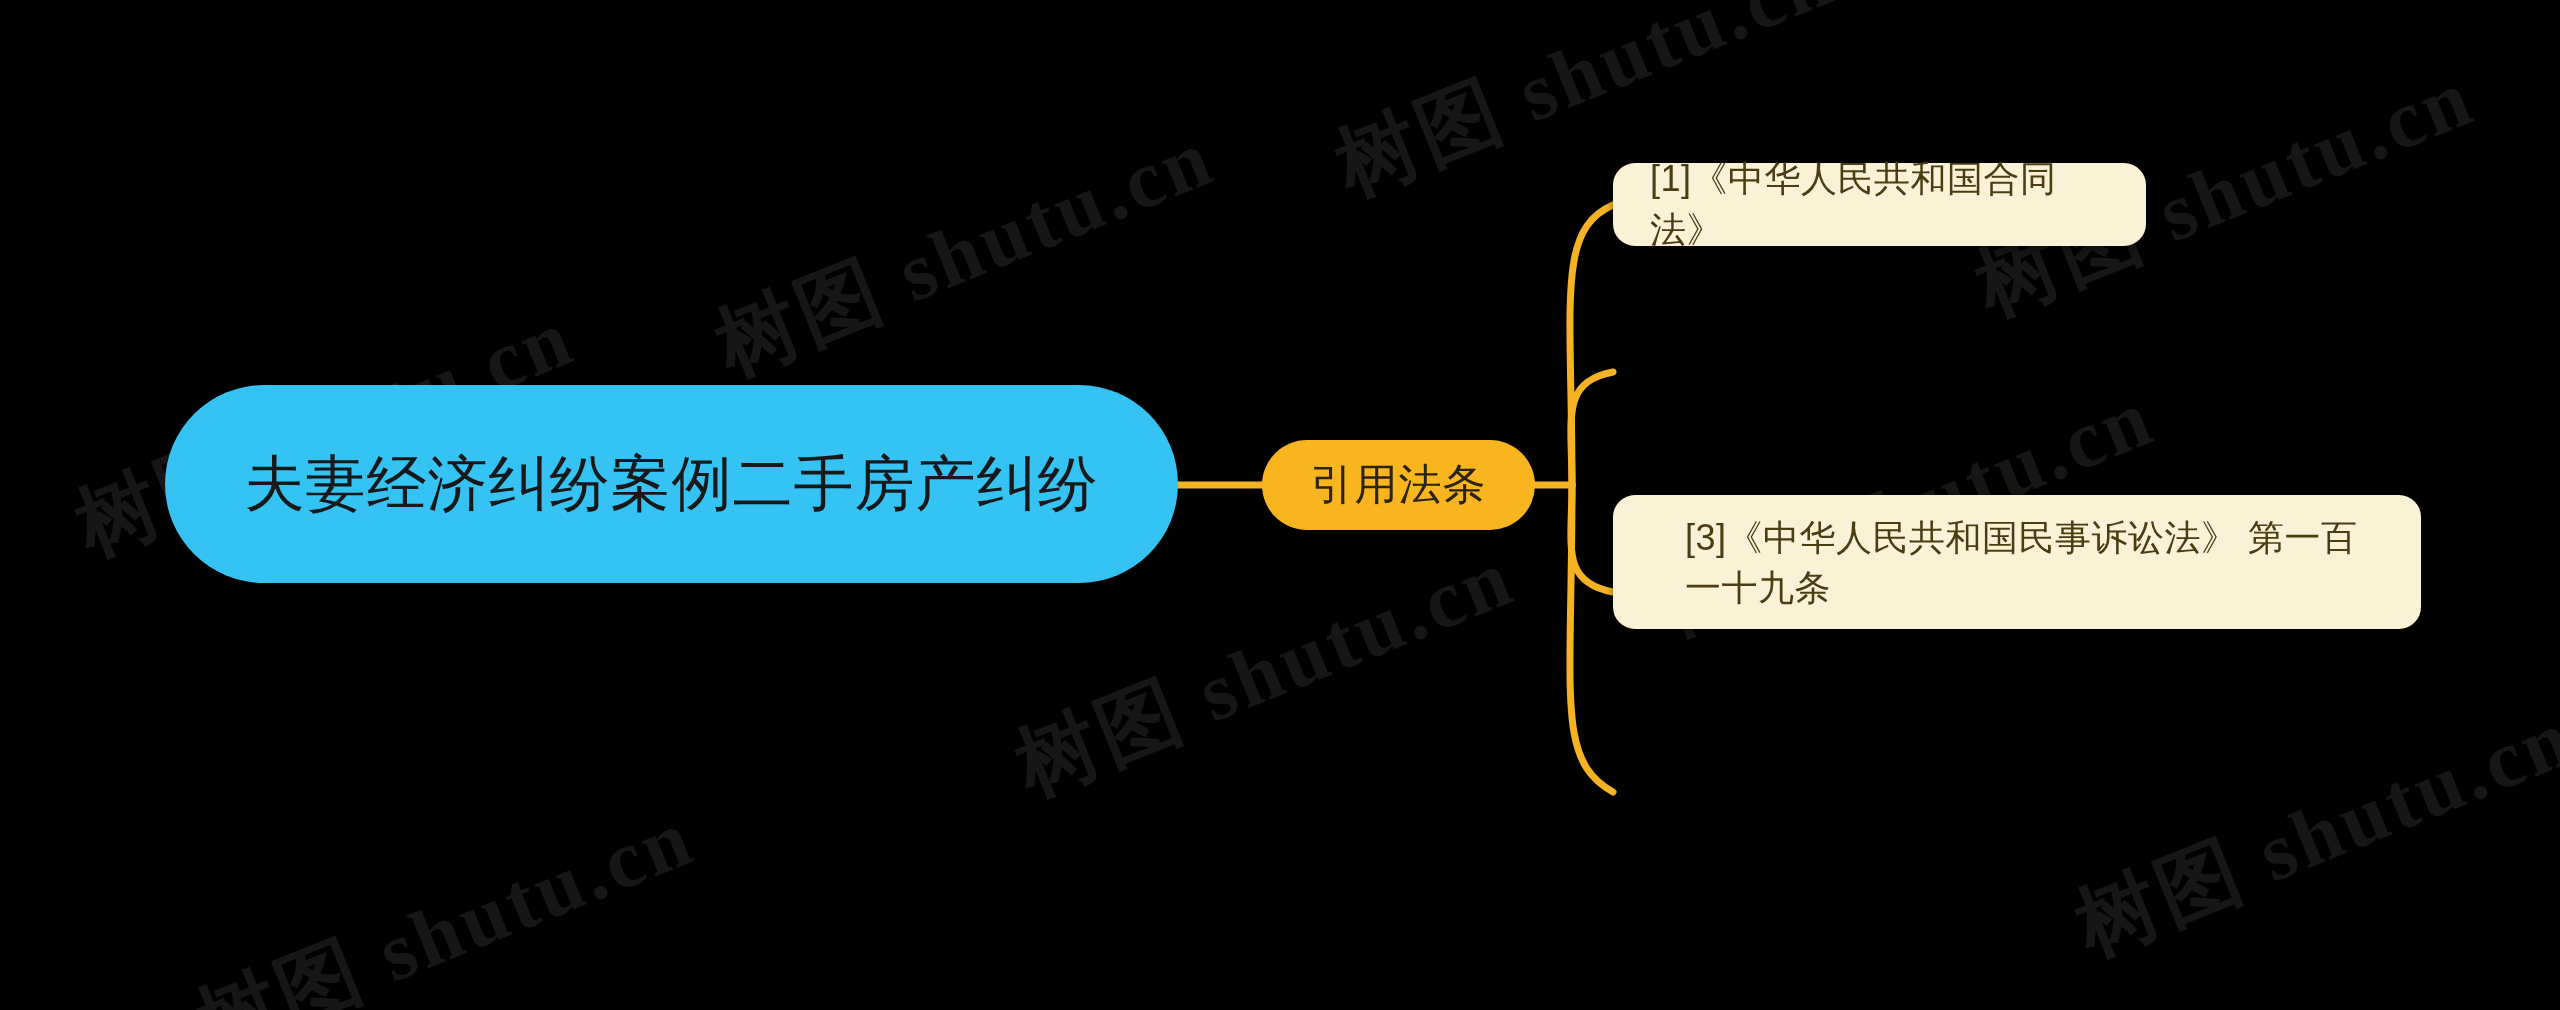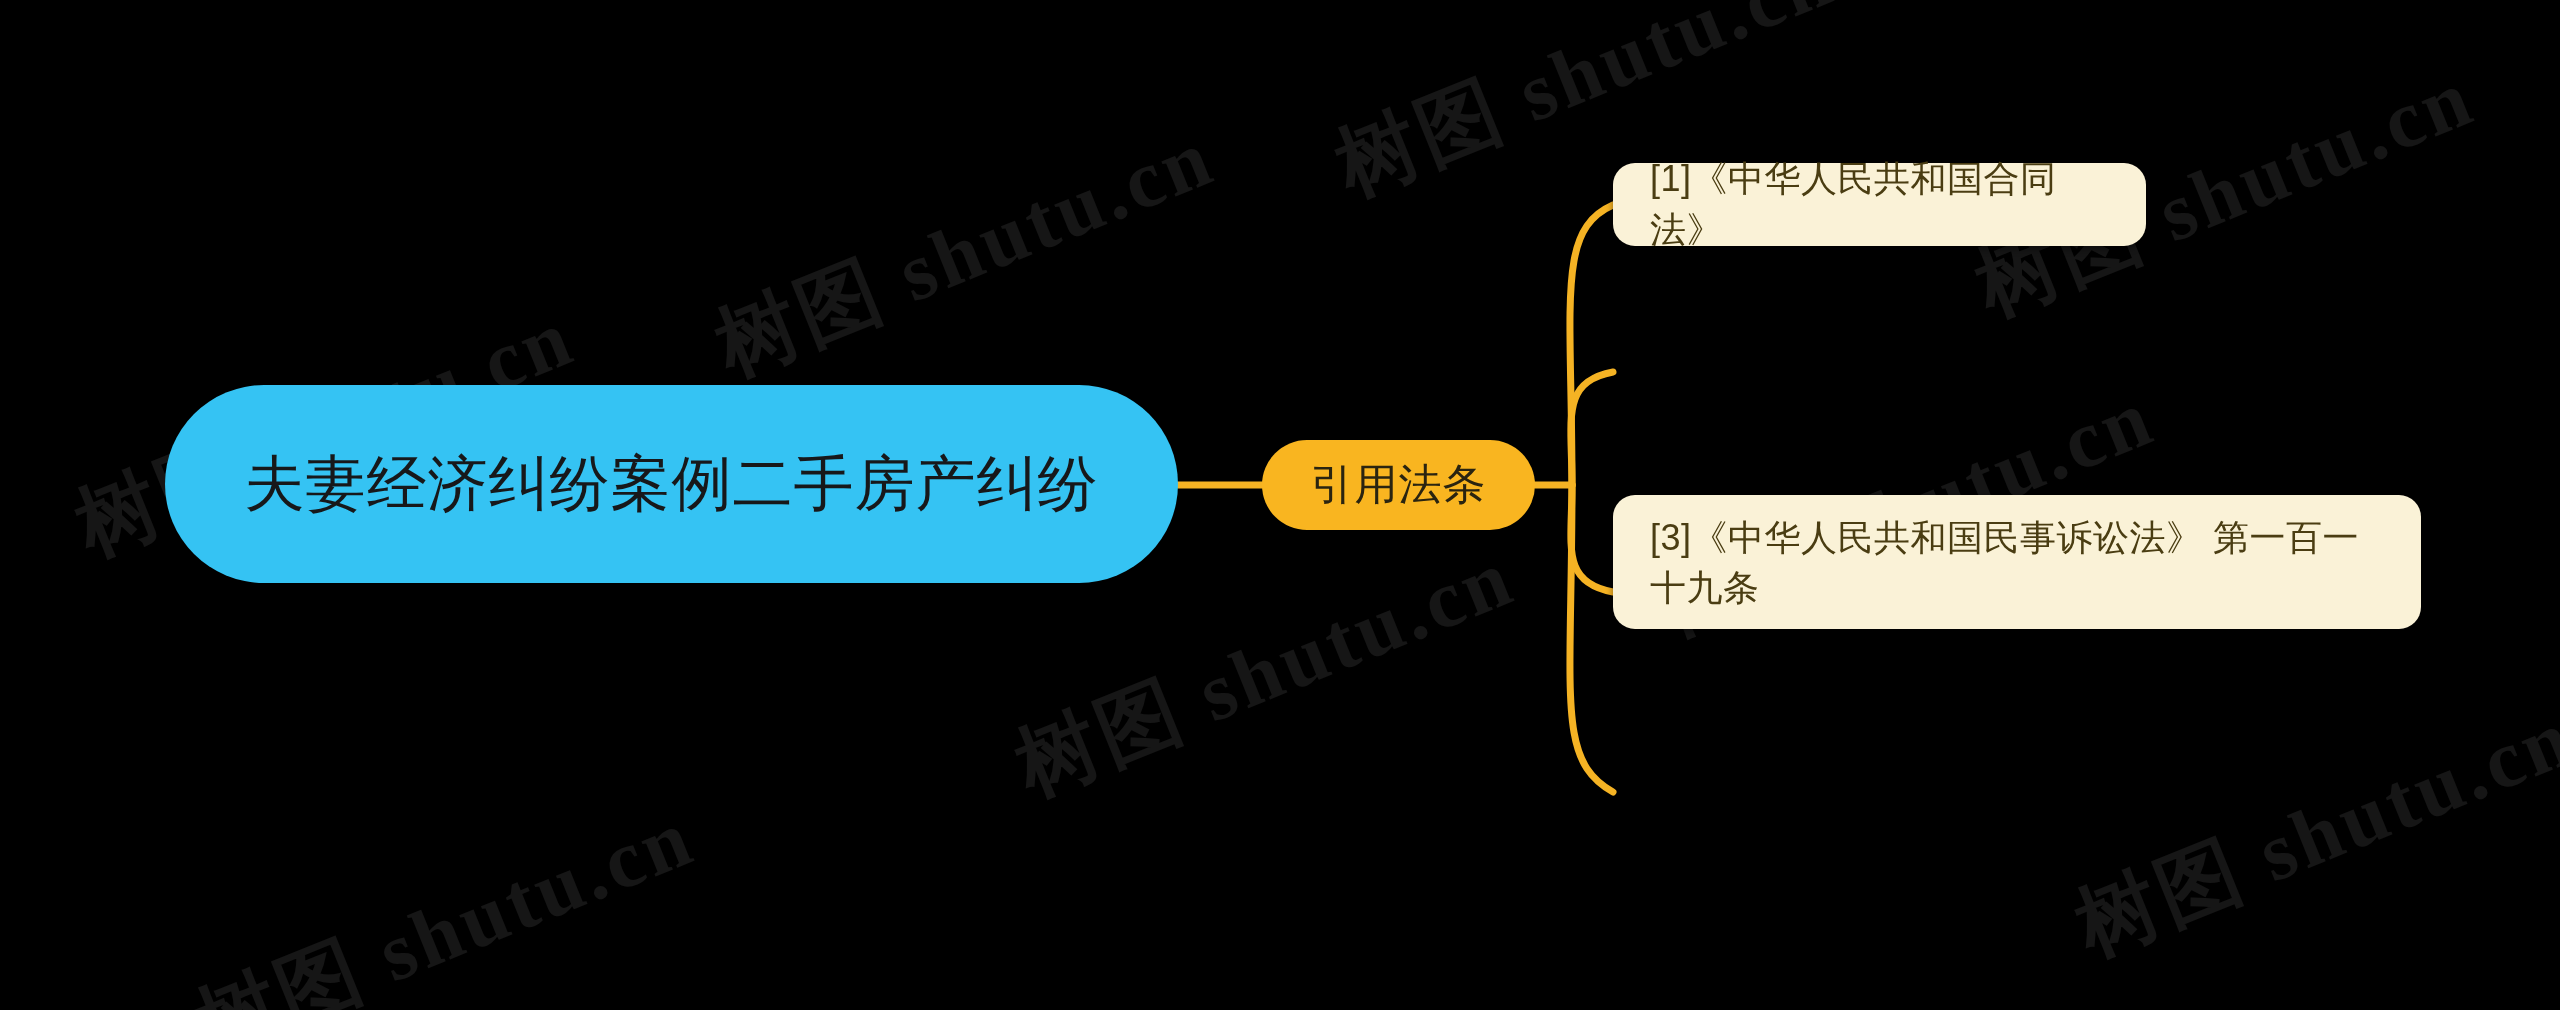--- a/index.html
+++ b/index.html
@@ -109,21 +109,21 @@
     color: #4A3D12;
     letter-spacing: 0.5px;
   }
 
   #leaf-1 { left: 1613px; top: 163px;  width: 533px;  height: 83px;  }
   #leaf-2 { left: 1613px; top: 330px;  width: 735px;  height: 83px;  }
   #leaf-3 { left: 1613px; top: 495px;  width: 808px;  height: 134px; }
   #leaf-4 { left: 1613px; top: 715px;  width: 808px;  height: 134px; }
 
   #leaf-3 .node-text,
-  #leaf-4 .node-text { align-self: flex-start; }
+  #leaf-4 .node-text { align-self: flex-start; margin-left: 35px; }
   #leaf-3, #leaf-4 { align-items: flex-start; padding-top: 18px; }
 </style>
 </head>
 <body>
 
 <div id="canvas">
 
   <div id="watermark-layer">
     <div class="wm" style="left:60px;  top:480px;">树图 shutu.cn</div>
     <div class="wm" style="left:700px; top:300px;">树图 shutu.cn</div>

